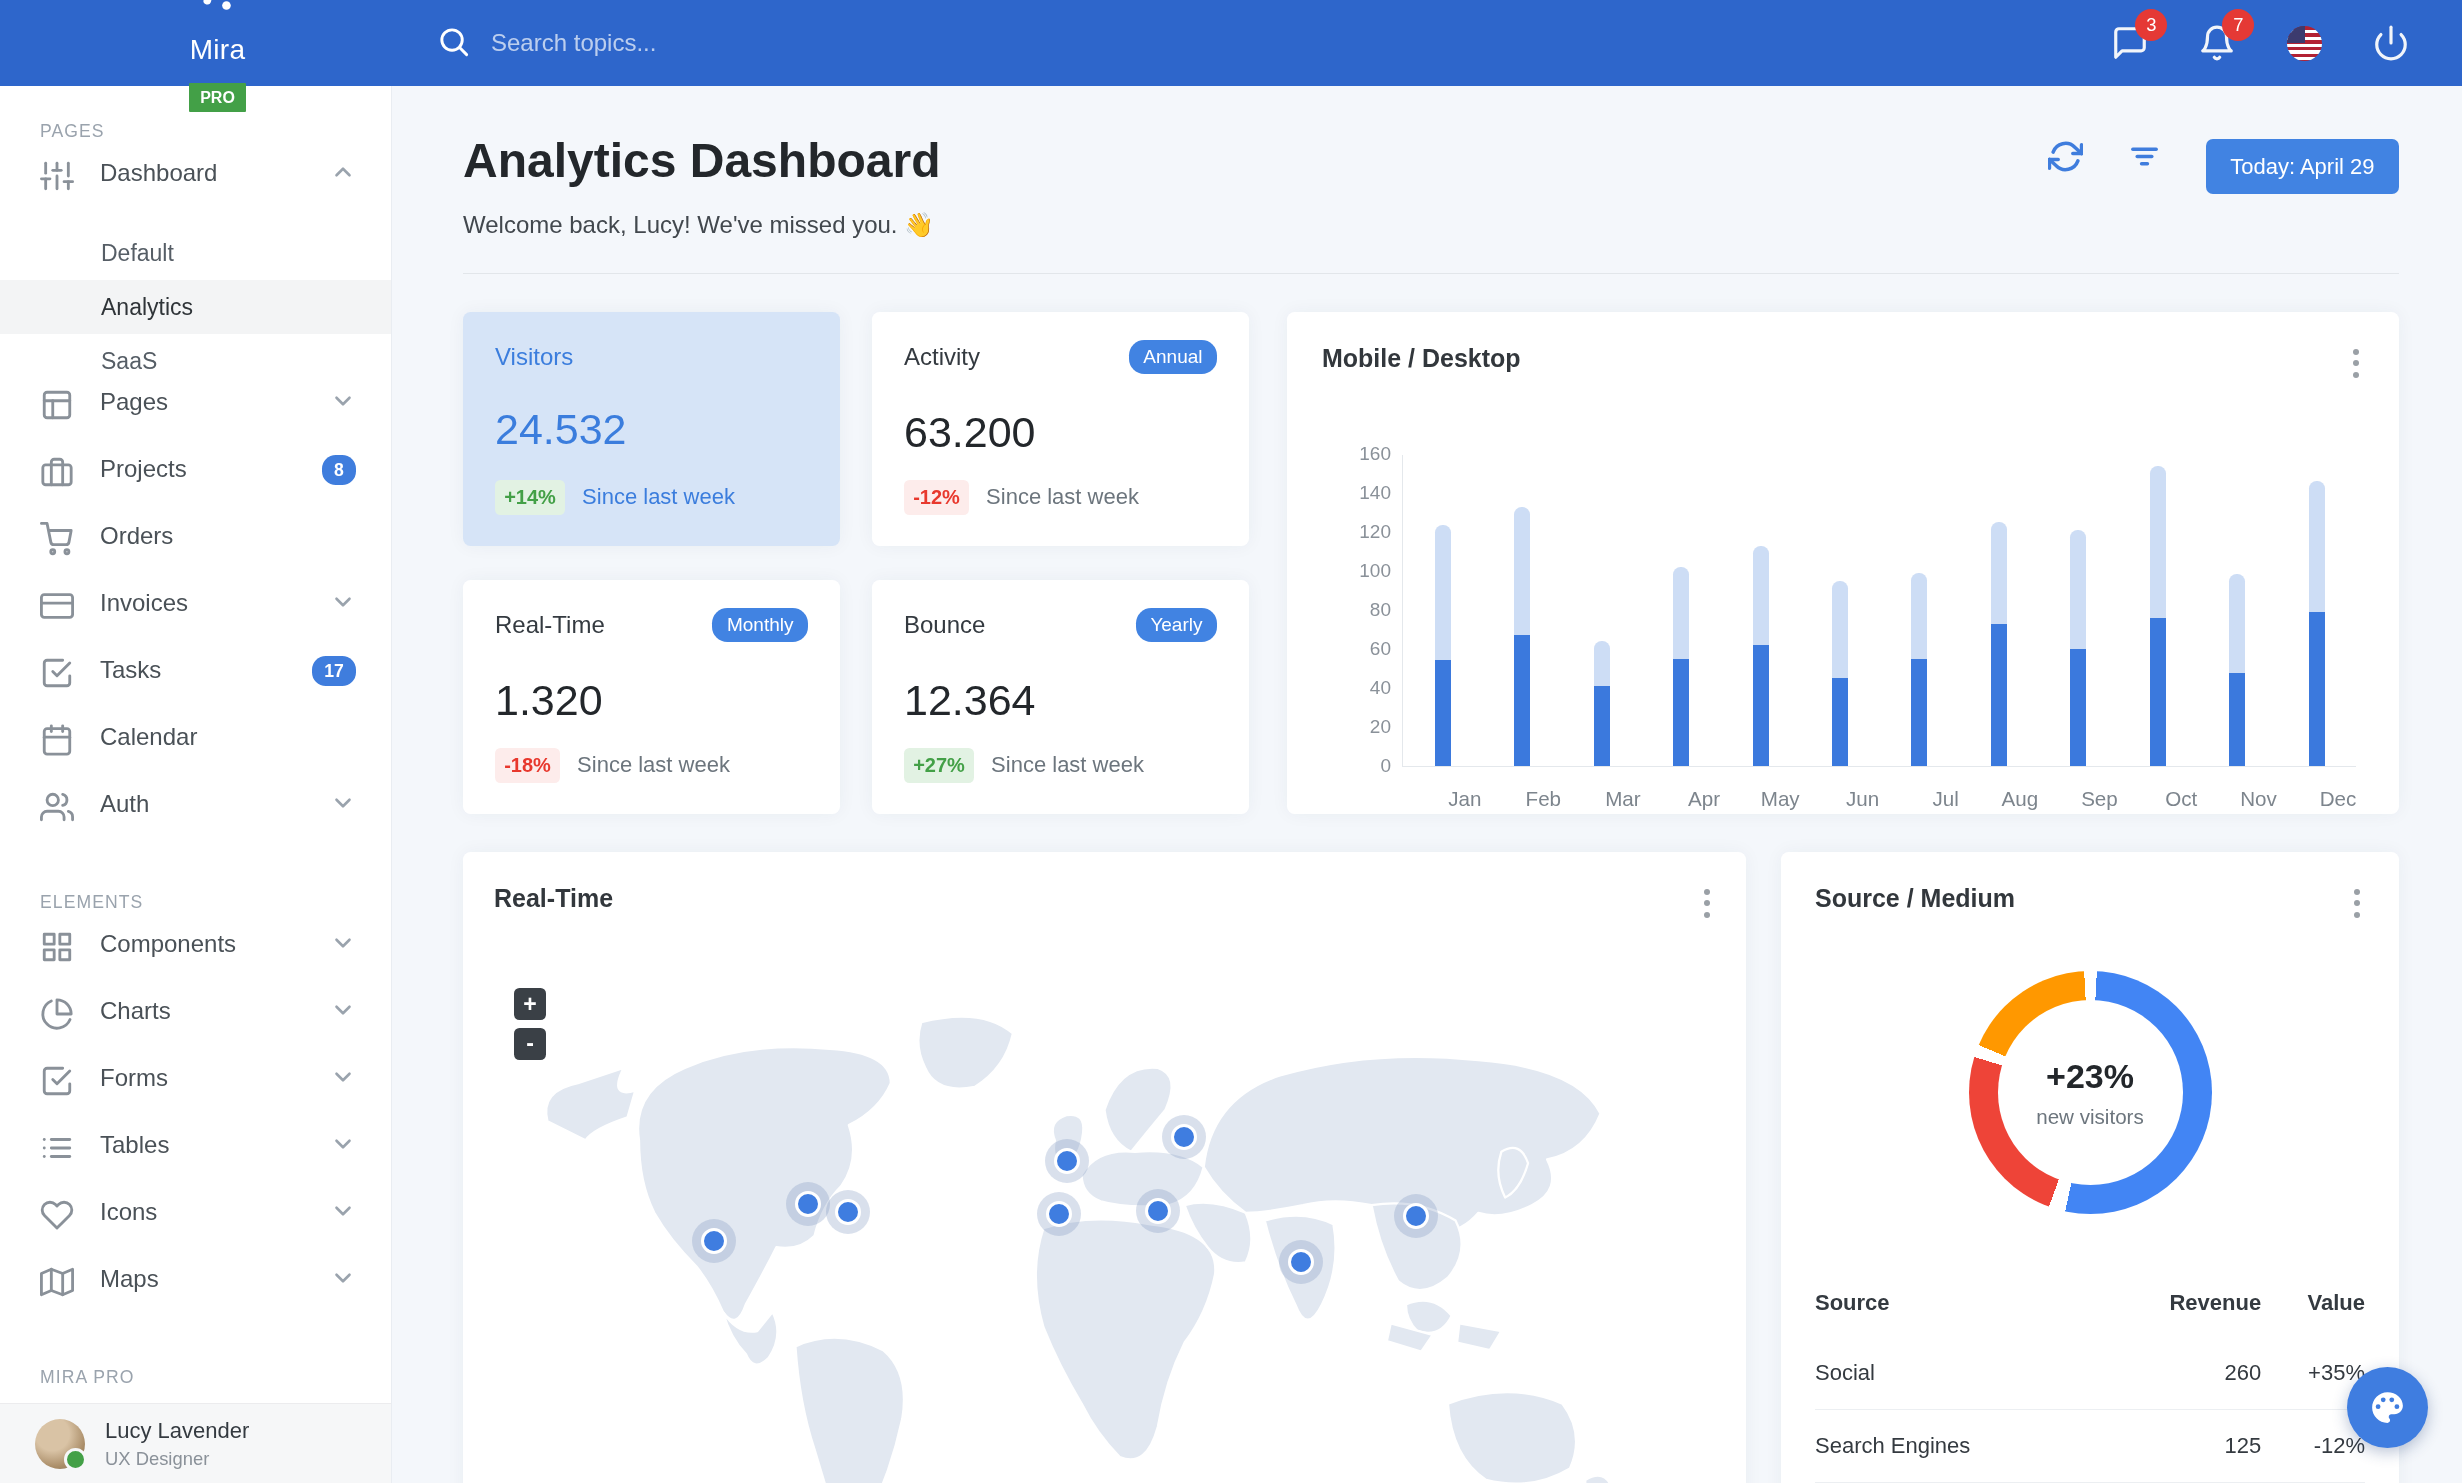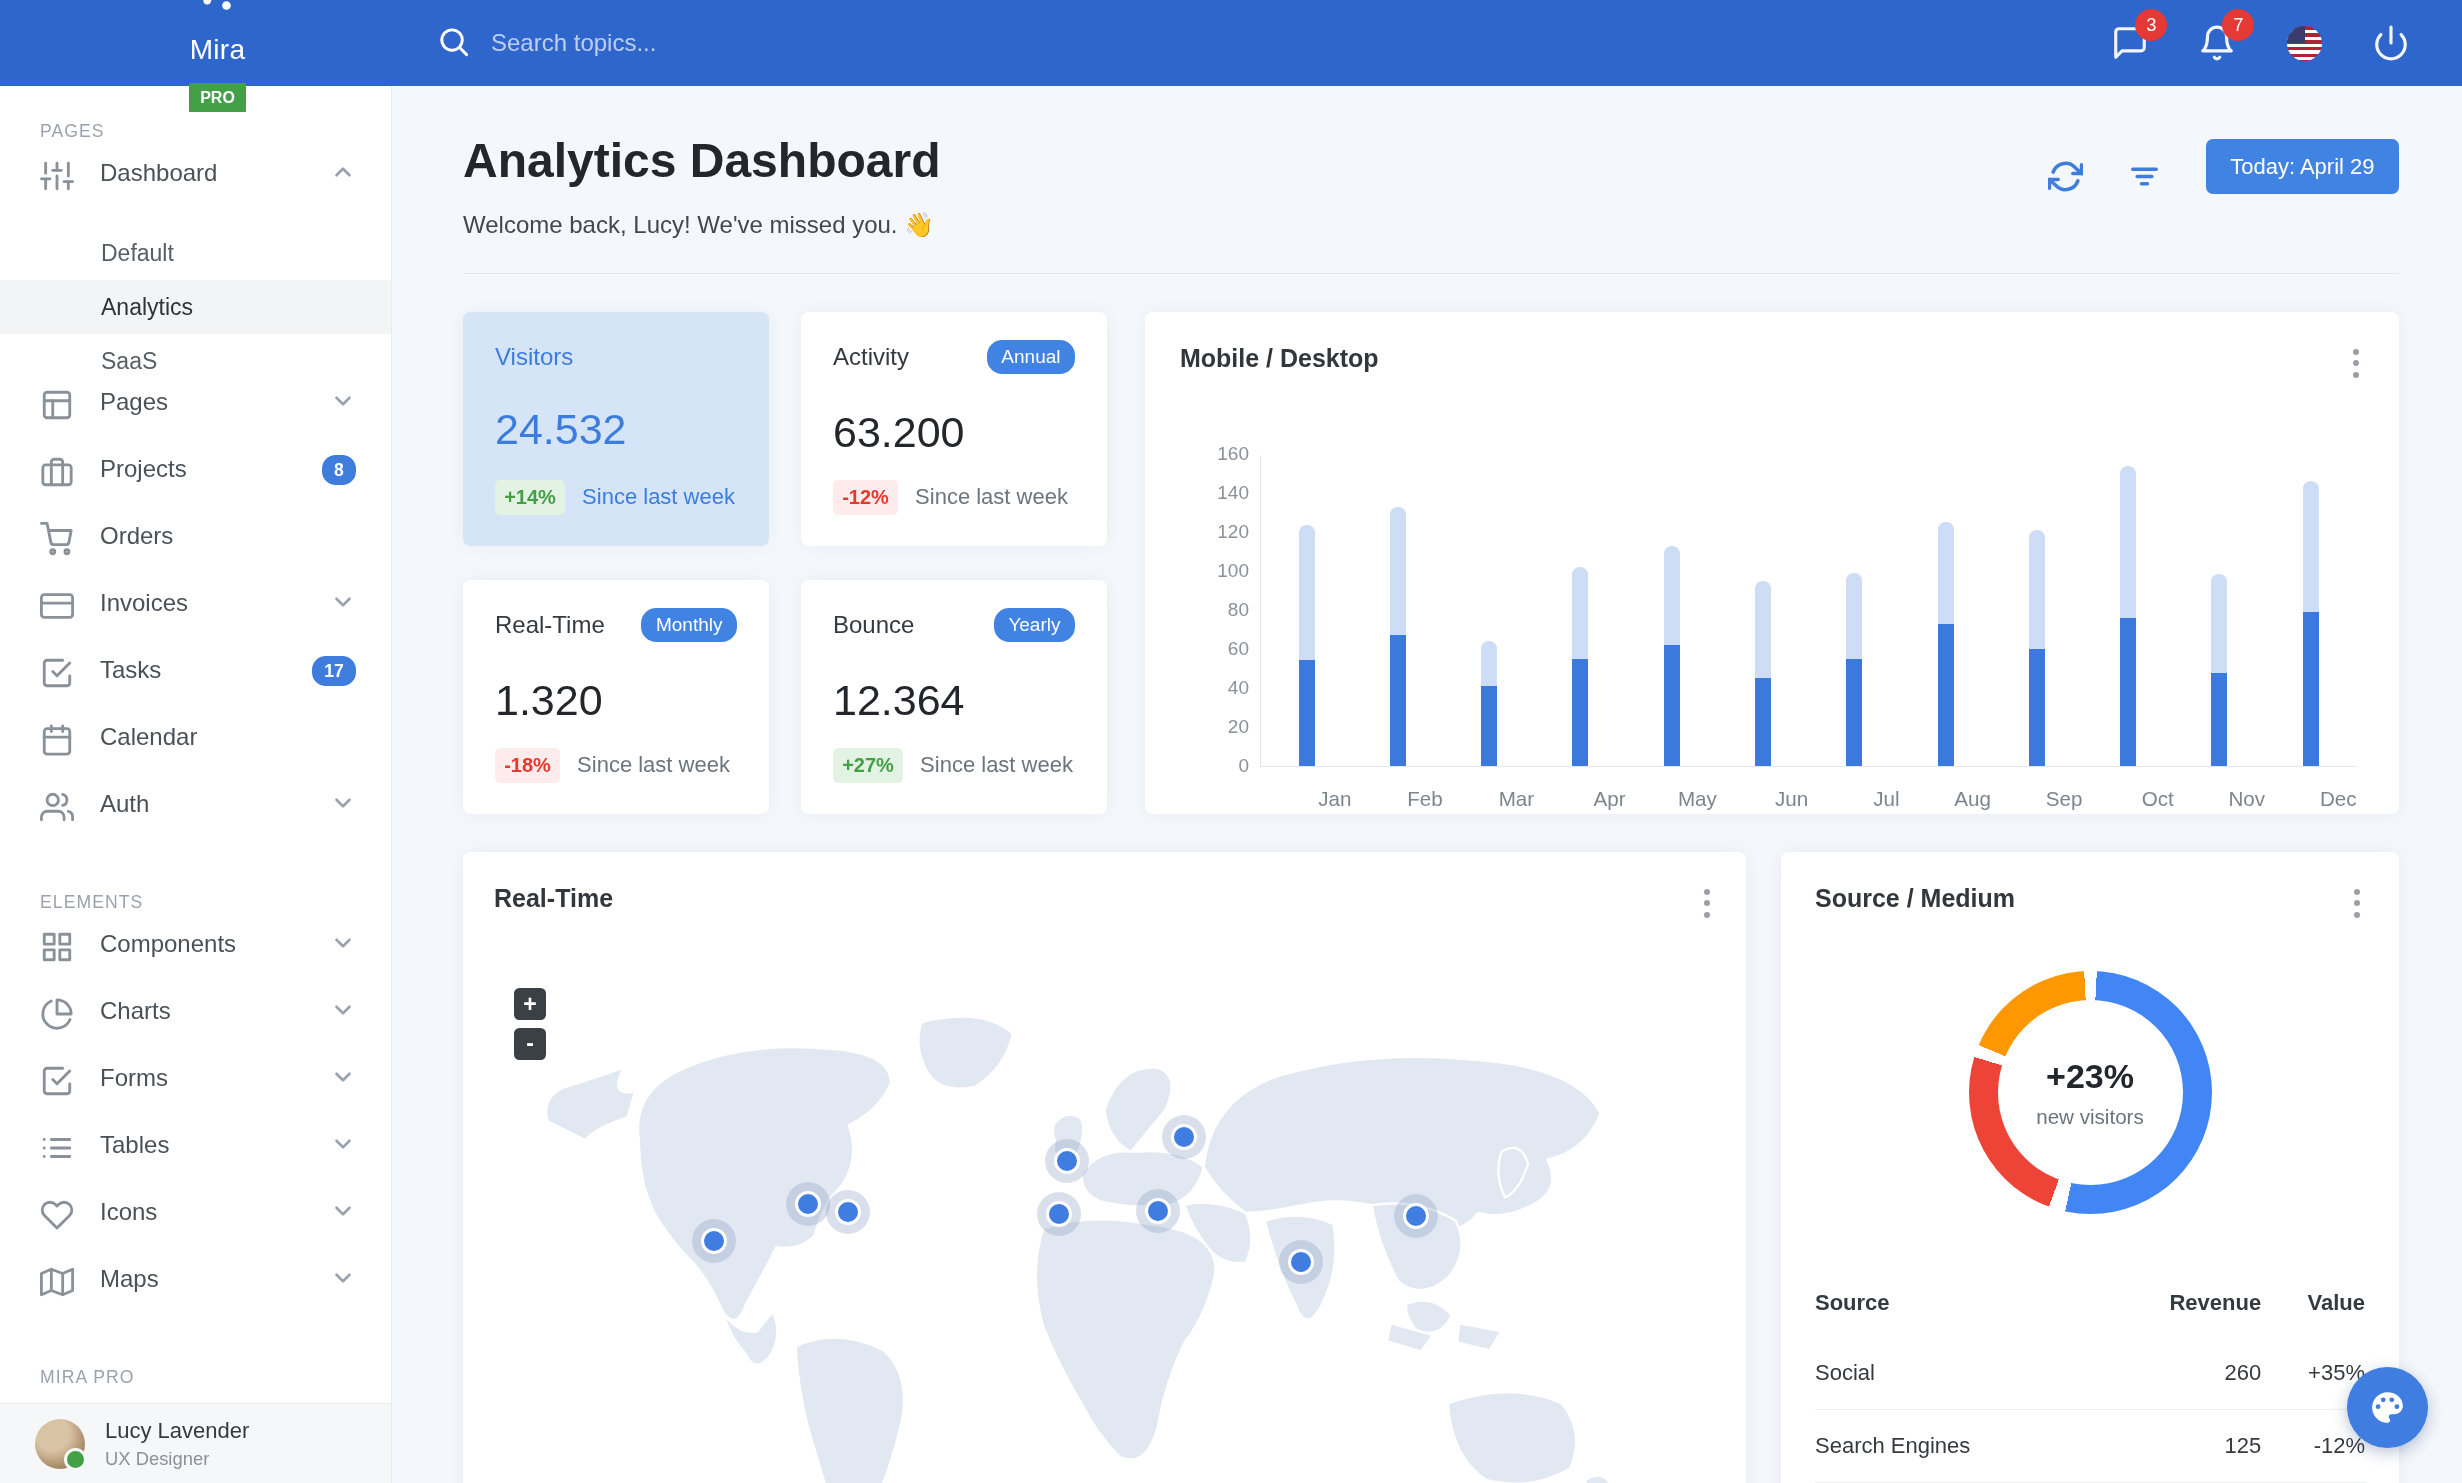--- a/index.html
+++ b/index.html
@@ -56,29 +56,29 @@
     border-radius:50%; background:#43a047; border:3.1px solid #f6f7f8; }
   .user-name { font-size:22px; color:#343a40; }
   .user-role { font-size:18.4px; color:#8a9199; margin-top:3.1px; }
 
   
   .main { position:absolute; left:392px; top:86px; width:2071px; height:1398px;
     padding:47px 64px 0 71px; }
   .page-head { display:flex; align-items:flex-start; justify-content:space-between; }
   .page-title { font-size:48px; font-weight:700; color:#23272b; }
   .page-sub { font-size:24px; color:#42484e; margin-top:23px; }
-  .head-actions { display:flex; align-items:flex-end; gap:44px; margin-top:6.1px; }
+  .head-actions { display:flex; align-items:flex-start; gap:44px; margin-top:6.1px; }
   .icon-btn { background:none; border:none; cursor:pointer; display:flex; }
   .icon-btn svg { stroke:#3f7ddd; fill:none; stroke-width:2.4; stroke-linecap:round; stroke-linejoin:round; }
   .date-btn { background:#4183e2; color:#fff; border:none; border-radius:6.9px; font-size:22px;
     padding:14.5px 24.5px; cursor:pointer; font-family:inherit; }
   .head-divider { border:none; border-top:1.5px solid #e2e6ea; margin:34px 0 38px 0; }
 
   .row1 { display:flex; gap:38px; }
-  .stats-grid { width:644px; display:grid; grid-template-columns:1fr 1fr; gap:34px 32px; }
+  .stats-grid { width:786px; display:grid; grid-template-columns:1fr 1fr; gap:34px 32px; }
   .card { background:#fff; border-radius:7.6px; box-shadow:0 0 18.4px rgba(40,50,70,.05); }
   .stat-card { height:234px; padding:31px 32px; display:flex; flex-direction:column; }
   .stat-card.primary { background:#d6e4f7; }
   .stat-top { display:flex; align-items:flex-start; justify-content:space-between; }
   .stat-title { font-size:24px; font-weight:500; color:#343a40; }
   .primary .stat-title { color:#3b7ddd; }
   .stat-pill { background:#4183e2; color:#fff; font-size:19px; border-radius:15.3px;
     padding:6.1px 14.5px; margin-top:-3.1px; }
   .stat-value { font-size:43px; font-weight:500; color:#23272b; margin-top:34px; }
   .primary .stat-value { color:#3b7ddd; }

